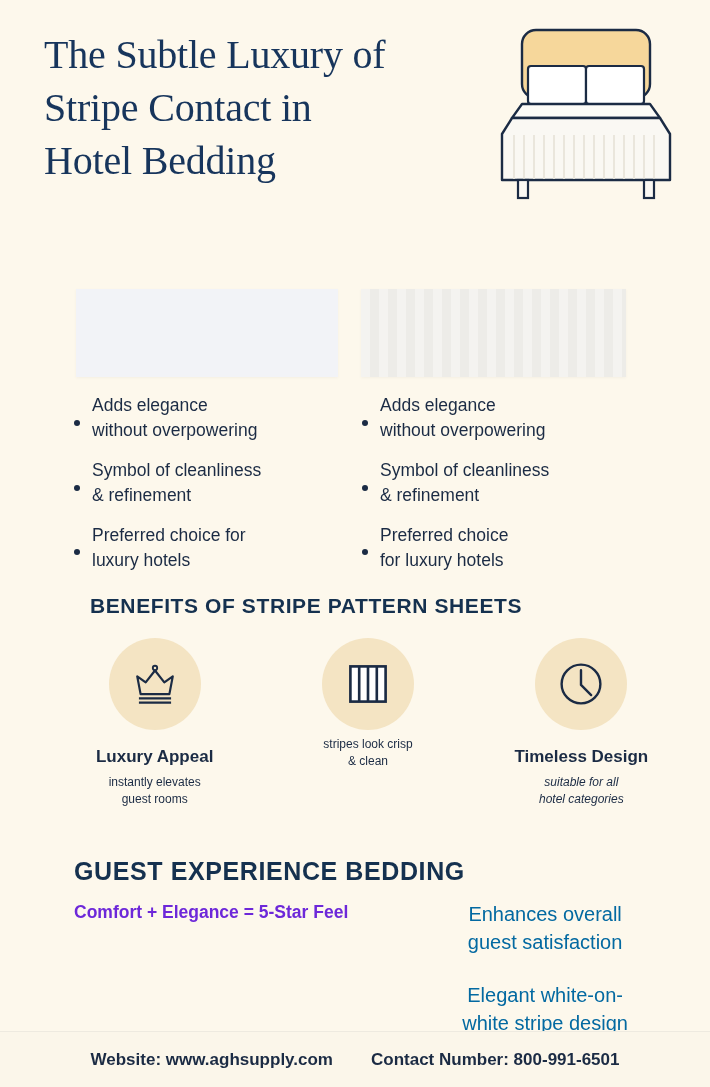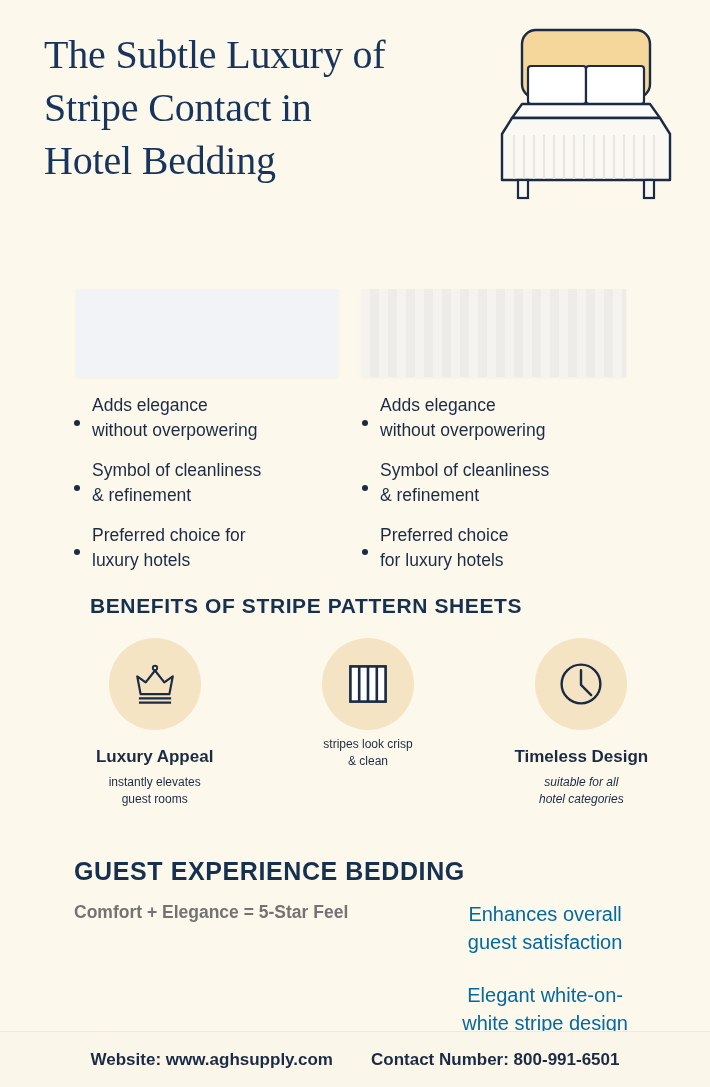--- a/index.html
+++ b/index.html
@@ -186,21 +186,21 @@
   .guest-left-col {
     width: 370px;
   }
   .guest-right-col {
     width: 198px;
     padding-left: 12px;
   }
   .comfort-line {
     font-size: 17.5px;
     font-weight: bold;
-    color: #737373;
+    color: #6d28d9;
     line-height: 1.3;
   }
   .guest-lower {
     display: flex;
     align-items: flex-start;
     margin-top: 12px;
   }
   .stars-block {
     width: 168px;
     text-align: center;

